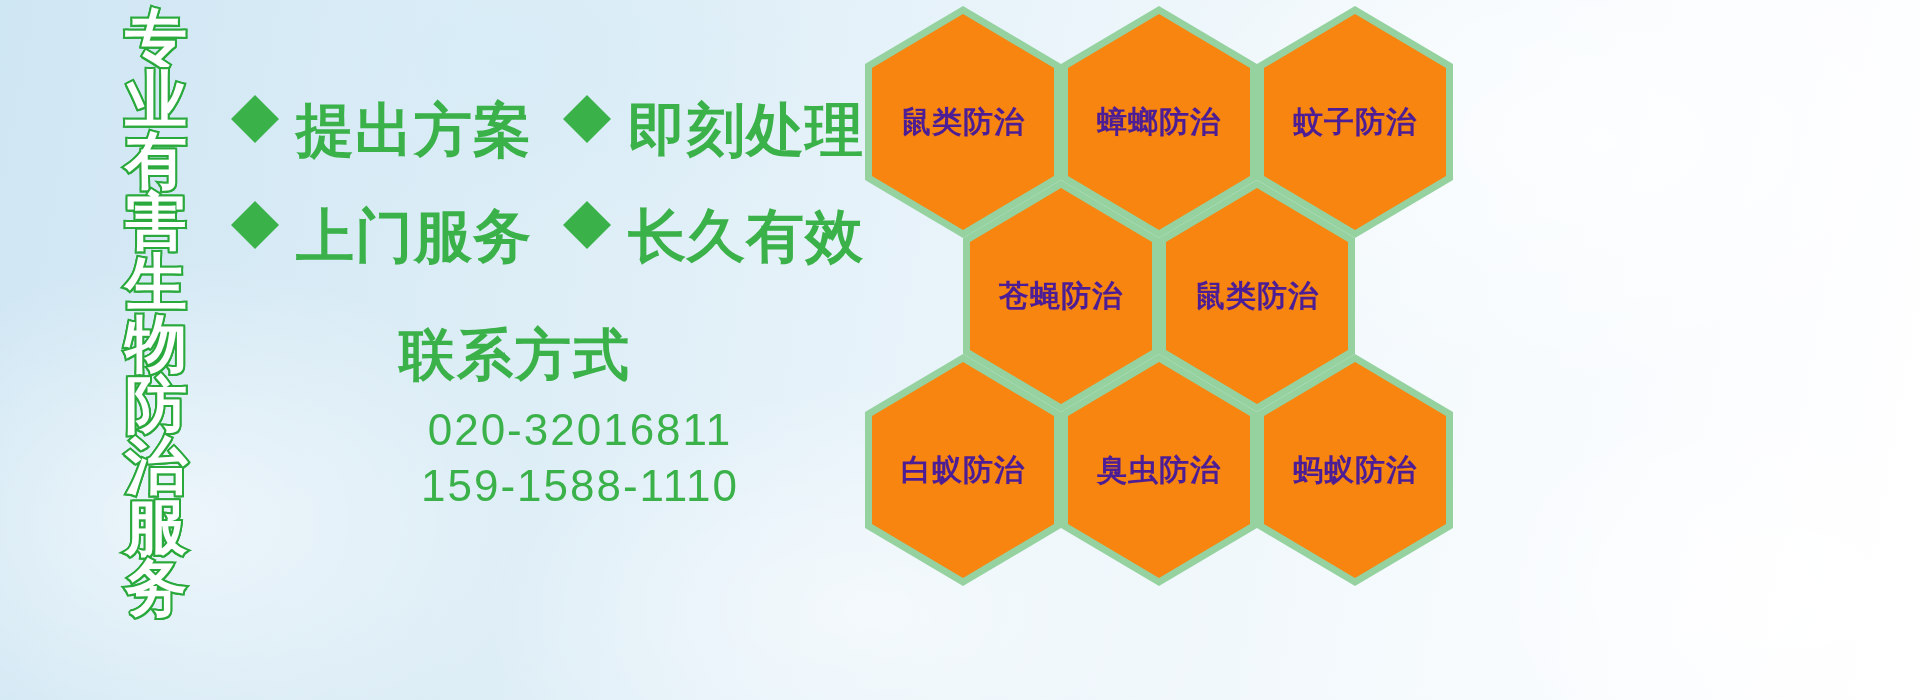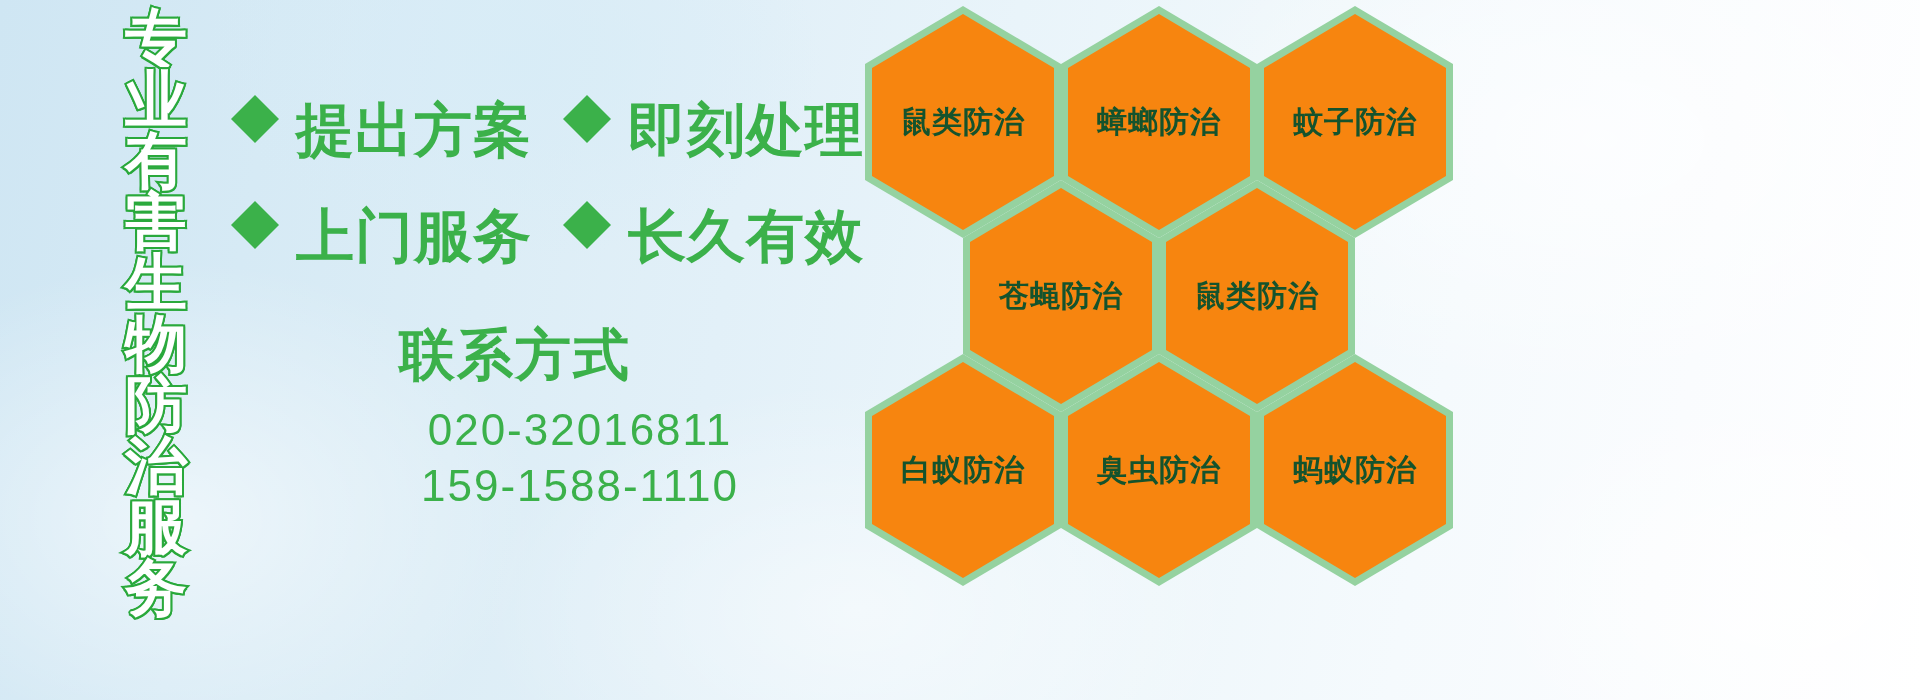--- a/index.html
+++ b/index.html
@@ -166,21 +166,21 @@
     left: 7px;
     top: 8px;
     right: 7px;
     bottom: 8px;
     background: #f7850f;
     clip-path: polygon(50% 0%, 100% 25%, 100% 75%, 50% 100%, 0% 75%, 0% 25%);
   }
   .hex .hex-label {
     position: relative;
     z-index: 2;
-    color: #14532d;
+    color: #4c1d95;
     font-size: 30px;
     font-weight: 700;
     letter-spacing: 1px;
     white-space: nowrap;
   }
 </style>
 </head>
 <body>
 
 <div id="banner">

